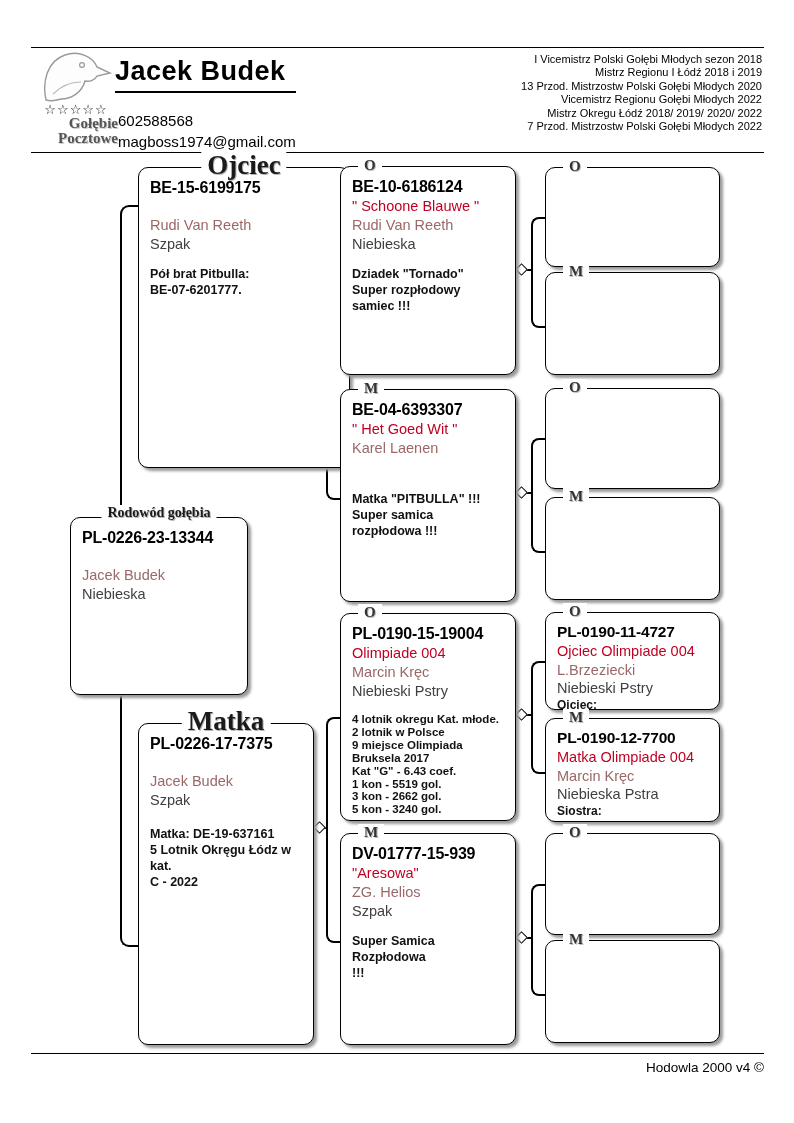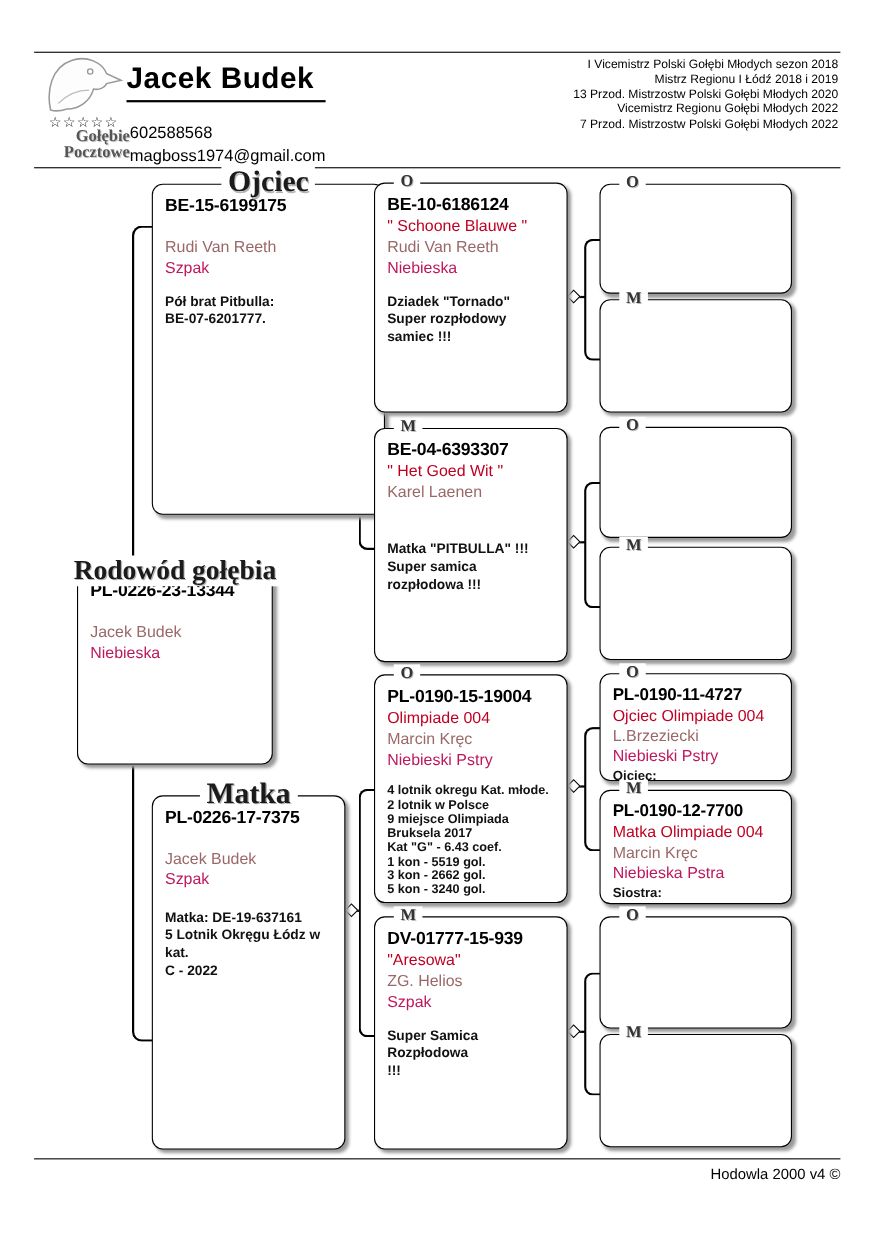--- a/index.html
+++ b/index.html
@@ -14,27 +14,27 @@
   .owner-name{position:absolute;left:115px;top:56px;font-size:27px;font-weight:bold;
               border-bottom:2.5px solid #000;padding:0 10px 4px 0;letter-spacing:.5px;}
   .contact{position:absolute;left:118px;top:110px;font-size:15px;line-height:21px;}
   .achv{position:absolute;right:32px;top:53px;width:380px;text-align:right;font-size:11px;line-height:13.4px;}
   
   .pbox{position:absolute;background:#fff;border:1.6px solid #000;border-radius:10px;
         box-shadow:3px 3px 3px #9a9a9a;box-sizing:border-box;padding:10px 9px 0 11px;}
   .legend{position:absolute;background:#fff;font-family:"Liberation Serif","DejaVu Serif",serif;
           font-weight:bold;color:#1b1b1b;padding:0 6px;white-space:nowrap;}
   .legend.big{font-size:27px;top:-18px;left:50%;transform:translateX(-50%);text-shadow:1px 1px 0 #b5b5b5;}
-  .legend.mid{font-size:25px;top:-13px;left:50%;transform:translateX(-50%);text-shadow:1px 1px 0 #b5b5b5;}
+  .legend.mid{font-size:14px;top:-13px;left:50%;transform:translateX(-50%);text-shadow:1px 1px 0 #b5b5b5;}
   .legend.om{font-size:15px;top:-10px;left:17px;color:#333;text-shadow:1px 1px 0 #bbb;}
   .ring{font-weight:bold;font-size:16px;letter-spacing:-.2px;color:#000;line-height:20px;}
   .line{font-size:14.5px;line-height:19px;}
   .red{color:#c00022;}
   .brown{color:#9b6868;}
-  .blue{color:#be185d;}
+  .blue{color:#404040;}
   .notes{font-weight:bold;font-size:12.5px;line-height:16px;white-space:pre-line;color:#111;}
   .notes.dense{font-size:11.5px;line-height:12.9px;}
   .notes.small{font-size:12px;line-height:15px;}
   .sp18{height:18px;}  .sp16{height:16px;}  .sp12{height:12px;}  .sp33{height:33px;}
   .compact .line{line-height:18.5px;}
   
   .conn{position:absolute;}
   .stub{position:absolute;height:2px;background:#000;}
   .diamond{position:absolute;width:7px;height:7px;background:#fff;border:1.4px solid #000;transform:rotate(45deg);}
   .footer-text{position:absolute;right:30px;top:1060px;font-size:13.5px;}
@@ -65,20 +65,21 @@
   <div class="contact">
     <div>602588568</div>
     <div>magboss1974@gmail.com</div>
   </div>
 
   <div class="achv">
     <div>I Vicemistrz Polski Gołębi Młodych sezon 2018</div>
     <div>Mistrz Regionu I Łódź 2018 i 2019</div>
     <div>13 Przod. Mistrzostw Polski Gołębi Młodych 2020</div>
     <div>Vicemistrz Regionu Gołębi Młodych 2022</div>
+    <div>Mistrz Okregu Łódź 2018/ 2019/ 2020/ 2022</div>
     <div>7 Przod. Mistrzostw Polski Gołębi Młodych 2022</div>
   </div>
 
   <div class="conn" style="left:120px;top:205px;width:18px;height:312px;border-left:2px solid #000;border-top:2px solid #000;border-top-left-radius:9px;"></div>
   <div class="conn" style="left:120px;top:695px;width:18px;height:250px;border-left:2px solid #000;border-bottom:2px solid #000;border-bottom-left-radius:9px;"></div>
 
   <div class="conn" style="left:326px;top:271px;width:14px;height:225px;border-left:2px solid #000;border-top:2px solid #000;border-bottom:2px solid #000;border-top-left-radius:8px;border-bottom-left-radius:8px;"></div>
   <div class="stub" style="left:313px;top:382px;width:14px;"></div>
   <div class="diamond" style="left:315px;top:378px;"></div>
 

